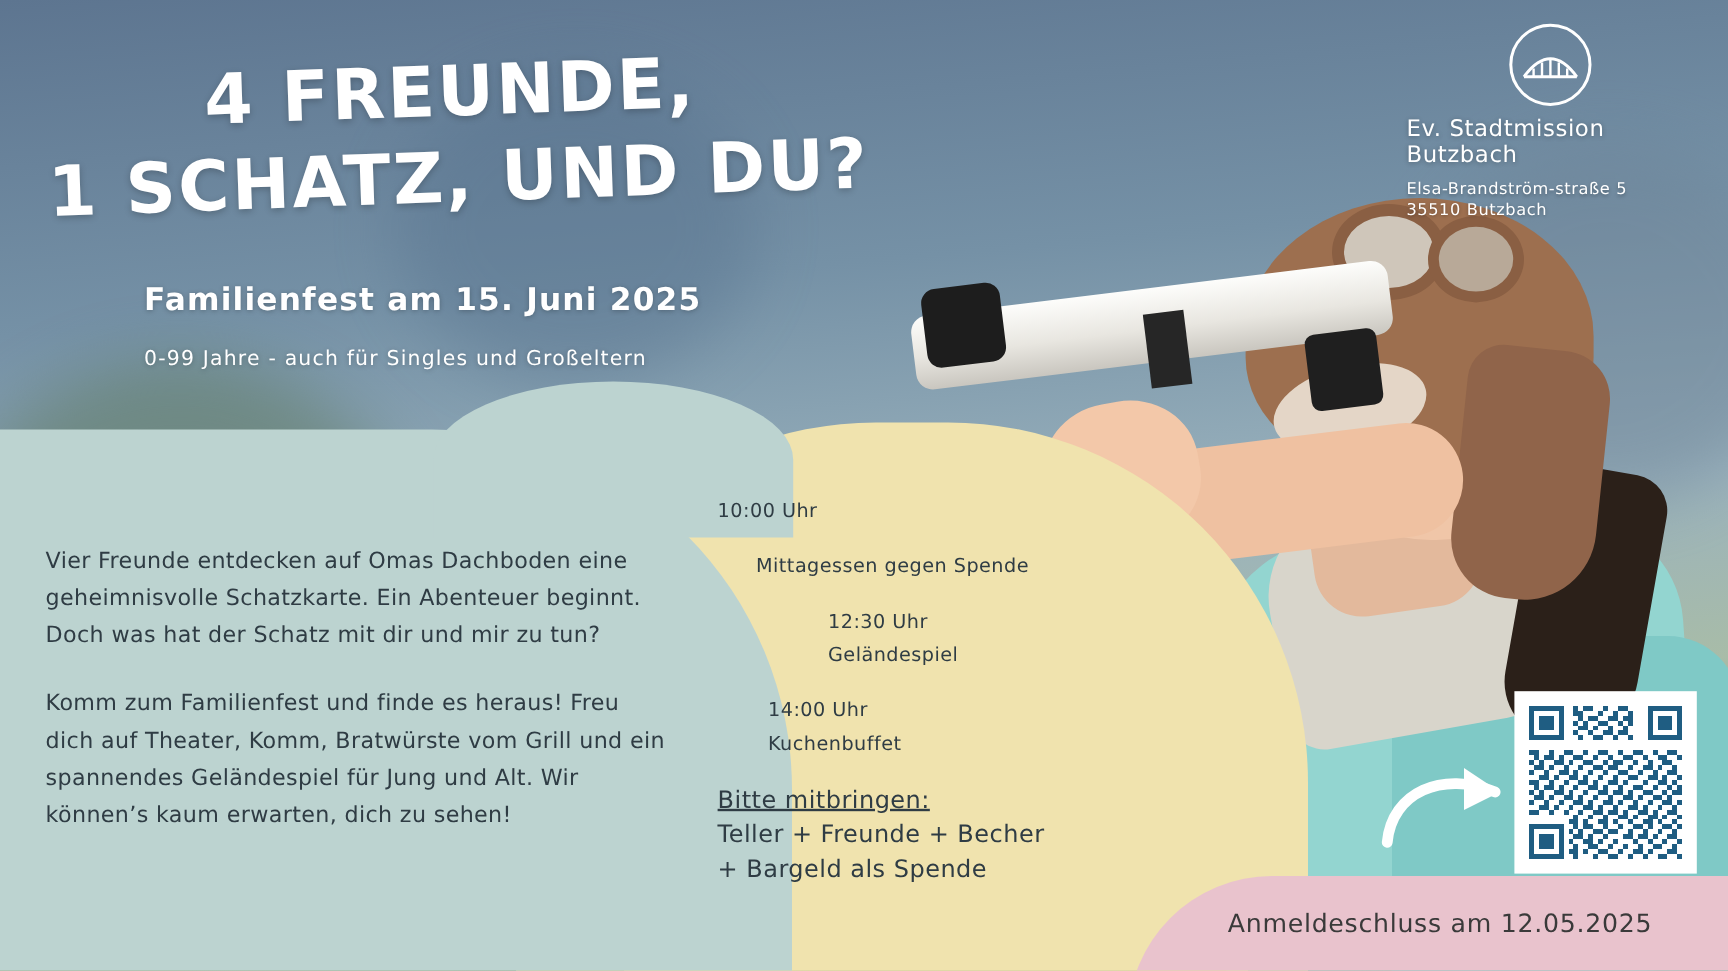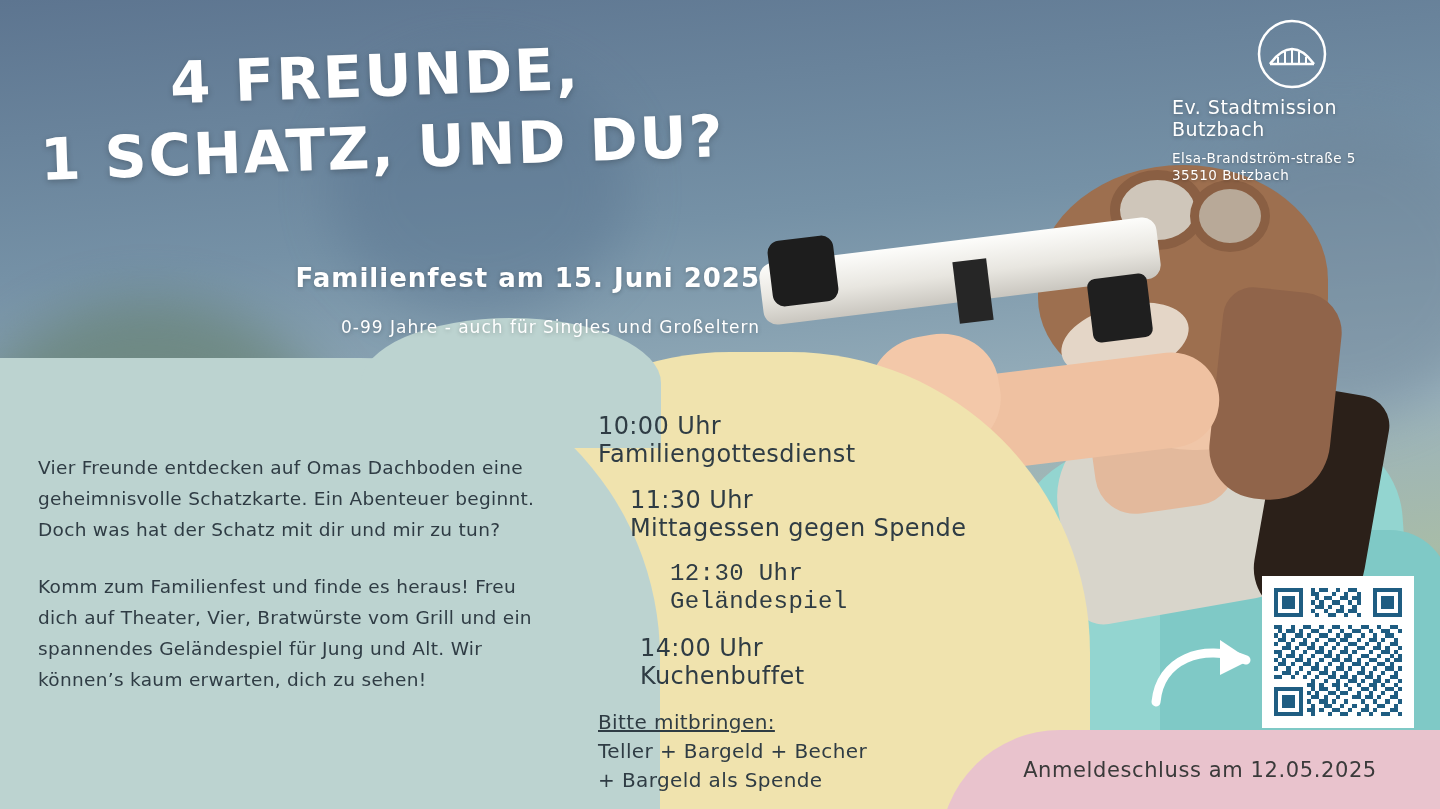--- a/index.html
+++ b/index.html
@@ -143,22 +143,22 @@
   }
   .headline .l1 {
     font-size: 58px; line-height: 70px; padding-left: 140px;
     transform: rotate(-2deg);
   }
   .headline .l2 {
     font-size: 58px; line-height: 74px; padding-left: 10px;
     transform: rotate(-2deg);
   }
   .subinfo {
-    position: absolute; left: 120px; top: 260px; width: 640px;
-    color: #ffffff; text-align: right;
+    position: absolute; left: 120px; top: 232px; width: 640px;
+    color: #ffffff; text-align: left;
     text-shadow: 0 1px 4px rgba(0,0,0,.25);
   }
   .subinfo .s1 { font-size: 26px; letter-spacing: 1px; line-height: 36px; font-weight: 600;}
   .subinfo .s2 { font-size: 26px; letter-spacing: 1px; line-height: 36px; font-weight: 600;}
   .subinfo .s3 { font-size: 17px; letter-spacing: 1px; line-height: 30px; margin-top: 16px;}
 
   
   .logo { position: absolute; right: 28px; top: 18px; width: 240px; text-align: left; color:#fff; }
   .logo-mark { width: 72px; height: 72px; margin: 0 auto 6px; }
   .logo-name { font-size: 19px; letter-spacing: .5px; text-shadow: 0 1px 4px rgba(0,0,0,.3); }
@@ -167,25 +167,25 @@
   
   .story {
     position: absolute; left: 38px; top: 452px; width: 520px;
     color: #2f3c44; font-size: 18.5px; line-height: 31px; letter-spacing: .3px;
   }
   .story p + p { margin-top: 26px; }
   .u { }
 
   
   .schedule { position: absolute; left: 598px; top: 412px; width: 400px; color:#2f3c44; }
-  .sched-item { font-size: 24px; line-height: 28px; letter-spacing: .4px; margin-bottom: 18px; }
+  .sched-item { font-size: 16px; line-height: 28px; letter-spacing: .4px; margin-bottom: 18px; }
   .sched-item .time { display:block; }
   .i0 { margin-left: 0px; }
   .i1 { margin-left: 32px; }
-  .i2 { margin-left: 72px; font-family: Liberation Mono, monospace; }
+  .i2 { margin-left: 92px; }
   .i3 { margin-left: 42px; }
   .bring { margin-top: 8px; font-size: 20px; line-height: 29px; letter-spacing:.4px; }
   .bring .bt { text-decoration: underline; display:block; }
 
   
   .qr { position: absolute; left: 1262px; top: 576px; width: 152px; height: 152px; background:#fff; padding: 8px; }
   .qr svg { display:block; }
   .arrow { position: absolute; left: 1150px; top: 630px; width: 110px; height: 80px; }
 
   .deadline {
@@ -259,44 +259,42 @@
       <div>Elsa-Brandström-straße 5</div>
       <div>35510 Butzbach</div>
     </div>
   </div>
 
   <div class="story">
     <p>
       <span>Vier Freunde entdecken auf Omas Dachboden eine geheimnisvolle </span><span class="u">Schatzkarte</span><span>. Ein Abenteuer beginnt. Doch was hat der Schatz mit dir und mir zu tun?</span>
     </p>
     <p>
-      <span>Komm zum Familienfest und finde es heraus! Freu dich auf </span><span class="u">Theater</span><span>, </span><span class="u">Vier</span><span>, </span><span class="u">Bratwürste</span><span> vom Grill und ein spannendes </span><span class="u">Geländespiel</span><span> für Jung und Alt. Wir können’s kaum erwarten, dich zu sehen!</span>
+      <span>Komm zum Familienfest und finde es heraus! Freu dich auf </span><span class="u">Theater</span><span>, </span><span class="u">Komm</span><span>, </span><span class="u">Bratwürste</span><span> vom Grill und ein spannendes </span><span class="u">Geländespiel</span><span> für Jung und Alt. Wir können’s kaum erwarten, dich zu sehen!</span>
     </p>
   </div>
 
   <div class="schedule">
     <div class="sched-item i0">
       <span class="time">10:00 Uhr</span>
-      <span>Familiengottesdienst</span>
     </div>
     <div class="sched-item i1">
-      <span class="time">11:30 Uhr</span>
       <span>Mittagessen gegen Spende</span>
     </div>
     <div class="sched-item i2">
       <span class="time">12:30 Uhr</span>
       <span>Geländespiel</span>
     </div>
     <div class="sched-item i3">
       <span class="time">14:00 Uhr</span>
       <span>Kuchenbuffet</span>
     </div>
     <div class="bring">
       <span class="bt">Bitte mitbringen:</span>
-      <span>Teller + Bargeld + Becher</span><br>
+      <span>Teller + Freunde + Becher</span><br>
       <span>+ Bargeld als Spende</span>
     </div>
   </div>
 
   <div class="arrow">
     <svg viewBox="0 0 110 80" width="110" height="80" aria-hidden="true">
       <path d="M6 72 C 10 30, 52 12, 96 30" fill="none" stroke="#ffffff" stroke-width="9" stroke-linecap="round"></path>
       <path d="M70 10 L100 30 L70 45 Z" fill="#ffffff"></path>
     </svg>
   </div>

